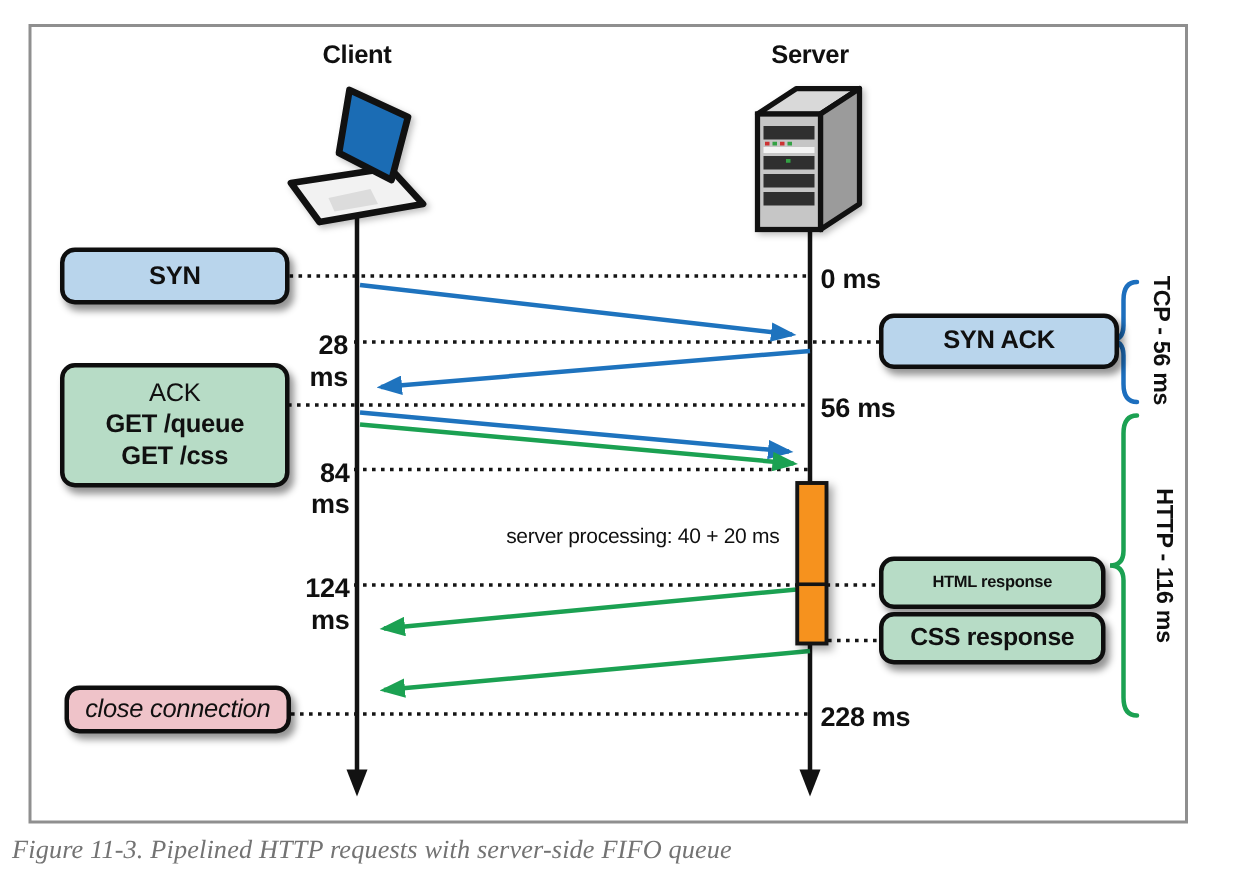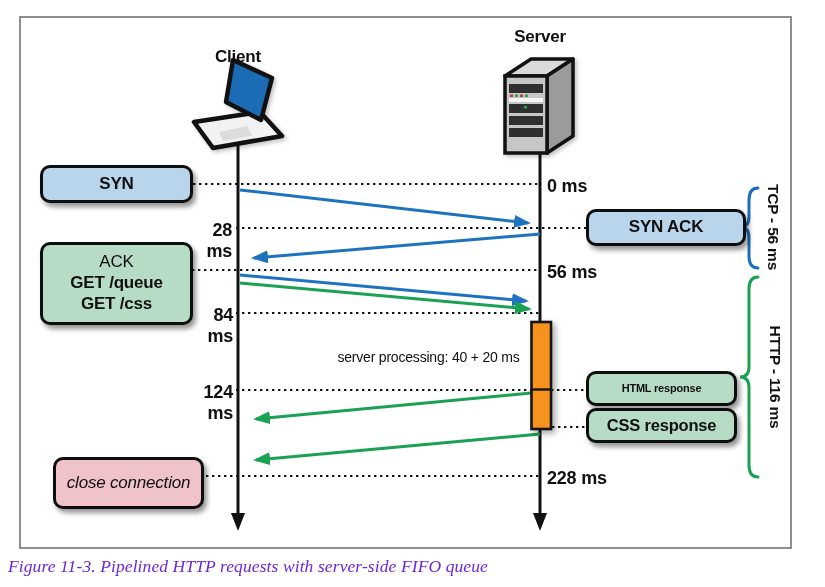--- a/index.html
+++ b/index.html
@@ -30,21 +30,21 @@
   .tright{text-align:right;}
 
   .note{position:absolute;font-size:14px;font-weight:500;letter-spacing:-0.2px;
         text-align:center;z-index:2;}
 
   .vlabel{position:absolute;white-space:nowrap;font-size:15.5px;font-weight:700;
           letter-spacing:-0.2px;z-index:2;transform:translate(-50%,-50%) rotate(90deg);}
 
   .caption{position:absolute;left:8px;top:556px;z-index:2;
            font-family:"Liberation Serif",serif;font-style:italic;
-           font-size:17.5px;color:#6d28d9;letter-spacing:0.1px;}
+           font-size:17.5px;color:#737373;letter-spacing:0.1px;}
 </style>
 </head>
 <body>
 
 <div class="frame"></div>
 
 <svg class="overlay" width="825" height="587" viewBox="0 0 825 587">
   <defs>
     <marker id="mb" markerUnits="userSpaceOnUse" markerWidth="17" markerHeight="13" refX="14" refY="6.5" orient="auto">
       <path d="M0,0 L17,6.5 L0,13 Z" fill="#1e73be"></path>
@@ -106,21 +106,21 @@
     <rect x="520" y="94.5" width="3" height="2.5" fill="#cc3333"></rect>
     <rect x="525" y="94.5" width="3" height="2.5" fill="#33a244"></rect>
     <rect x="509" y="98" width="34" height="4" fill="#f4f4f4"></rect>
     <rect x="509" y="104" width="34" height="9" fill="#2f2f2f"></rect>
     <rect x="524" y="106" width="3" height="2.5" fill="#33a244"></rect>
     <rect x="509" y="116" width="34" height="9" fill="#2f2f2f"></rect>
     <rect x="509" y="128" width="34" height="9" fill="#2f2f2f"></rect>
   </g>
 </svg>
 
-<div class="actor-label" style="left:238px;margin-top:20px;">Client</div>
+<div class="actor-label" style="left:238px;">Client</div>
 <div class="actor-label" style="left:540px;">Server</div>
 
 <div class="msgbox box-blue" style="left:40px;top:165px;width:153px;height:38px;">
   <span>SYN</span>
 </div>
 
 <div class="msgbox box-blue" style="left:586px;top:209px;width:160px;height:37px;">
   <span>SYN ACK</span>
 </div>
 
@@ -131,21 +131,21 @@
 </div>
 
 <div class="msgbox box-green" style="left:586px;top:371px;width:151px;height:35px;font-size:11px;">
   <span>HTML response</span>
 </div>
 
 <div class="msgbox box-green" style="left:586px;top:408px;width:151px;height:35px;font-size:16.5px;">
   <span>CSS response</span>
 </div>
 
-<div class="msgbox box-pink italic" style="left:53px;top:457px;width:151px;height:52px;">
+<div class="msgbox box-pink italic" style="left:43px;top:457px;width:151px;height:32px;">
   <span>close connection</span>
 </div>
 
 <div class="tlabel" style="left:547px;top:176px;">0 ms</div>
 <div class="tlabel tright" style="left:182px;top:220px;width:50px;">28 ms</div>
 <div class="tlabel" style="left:547px;top:262px;">56 ms</div>
 <div class="tlabel tright" style="left:183px;top:305px;width:50px;">84 ms</div>
 <div class="tlabel tright" style="left:176px;top:382px;width:57px;">124 ms</div>
 <div class="tlabel" style="left:547px;top:468px;">228 ms</div>
 

